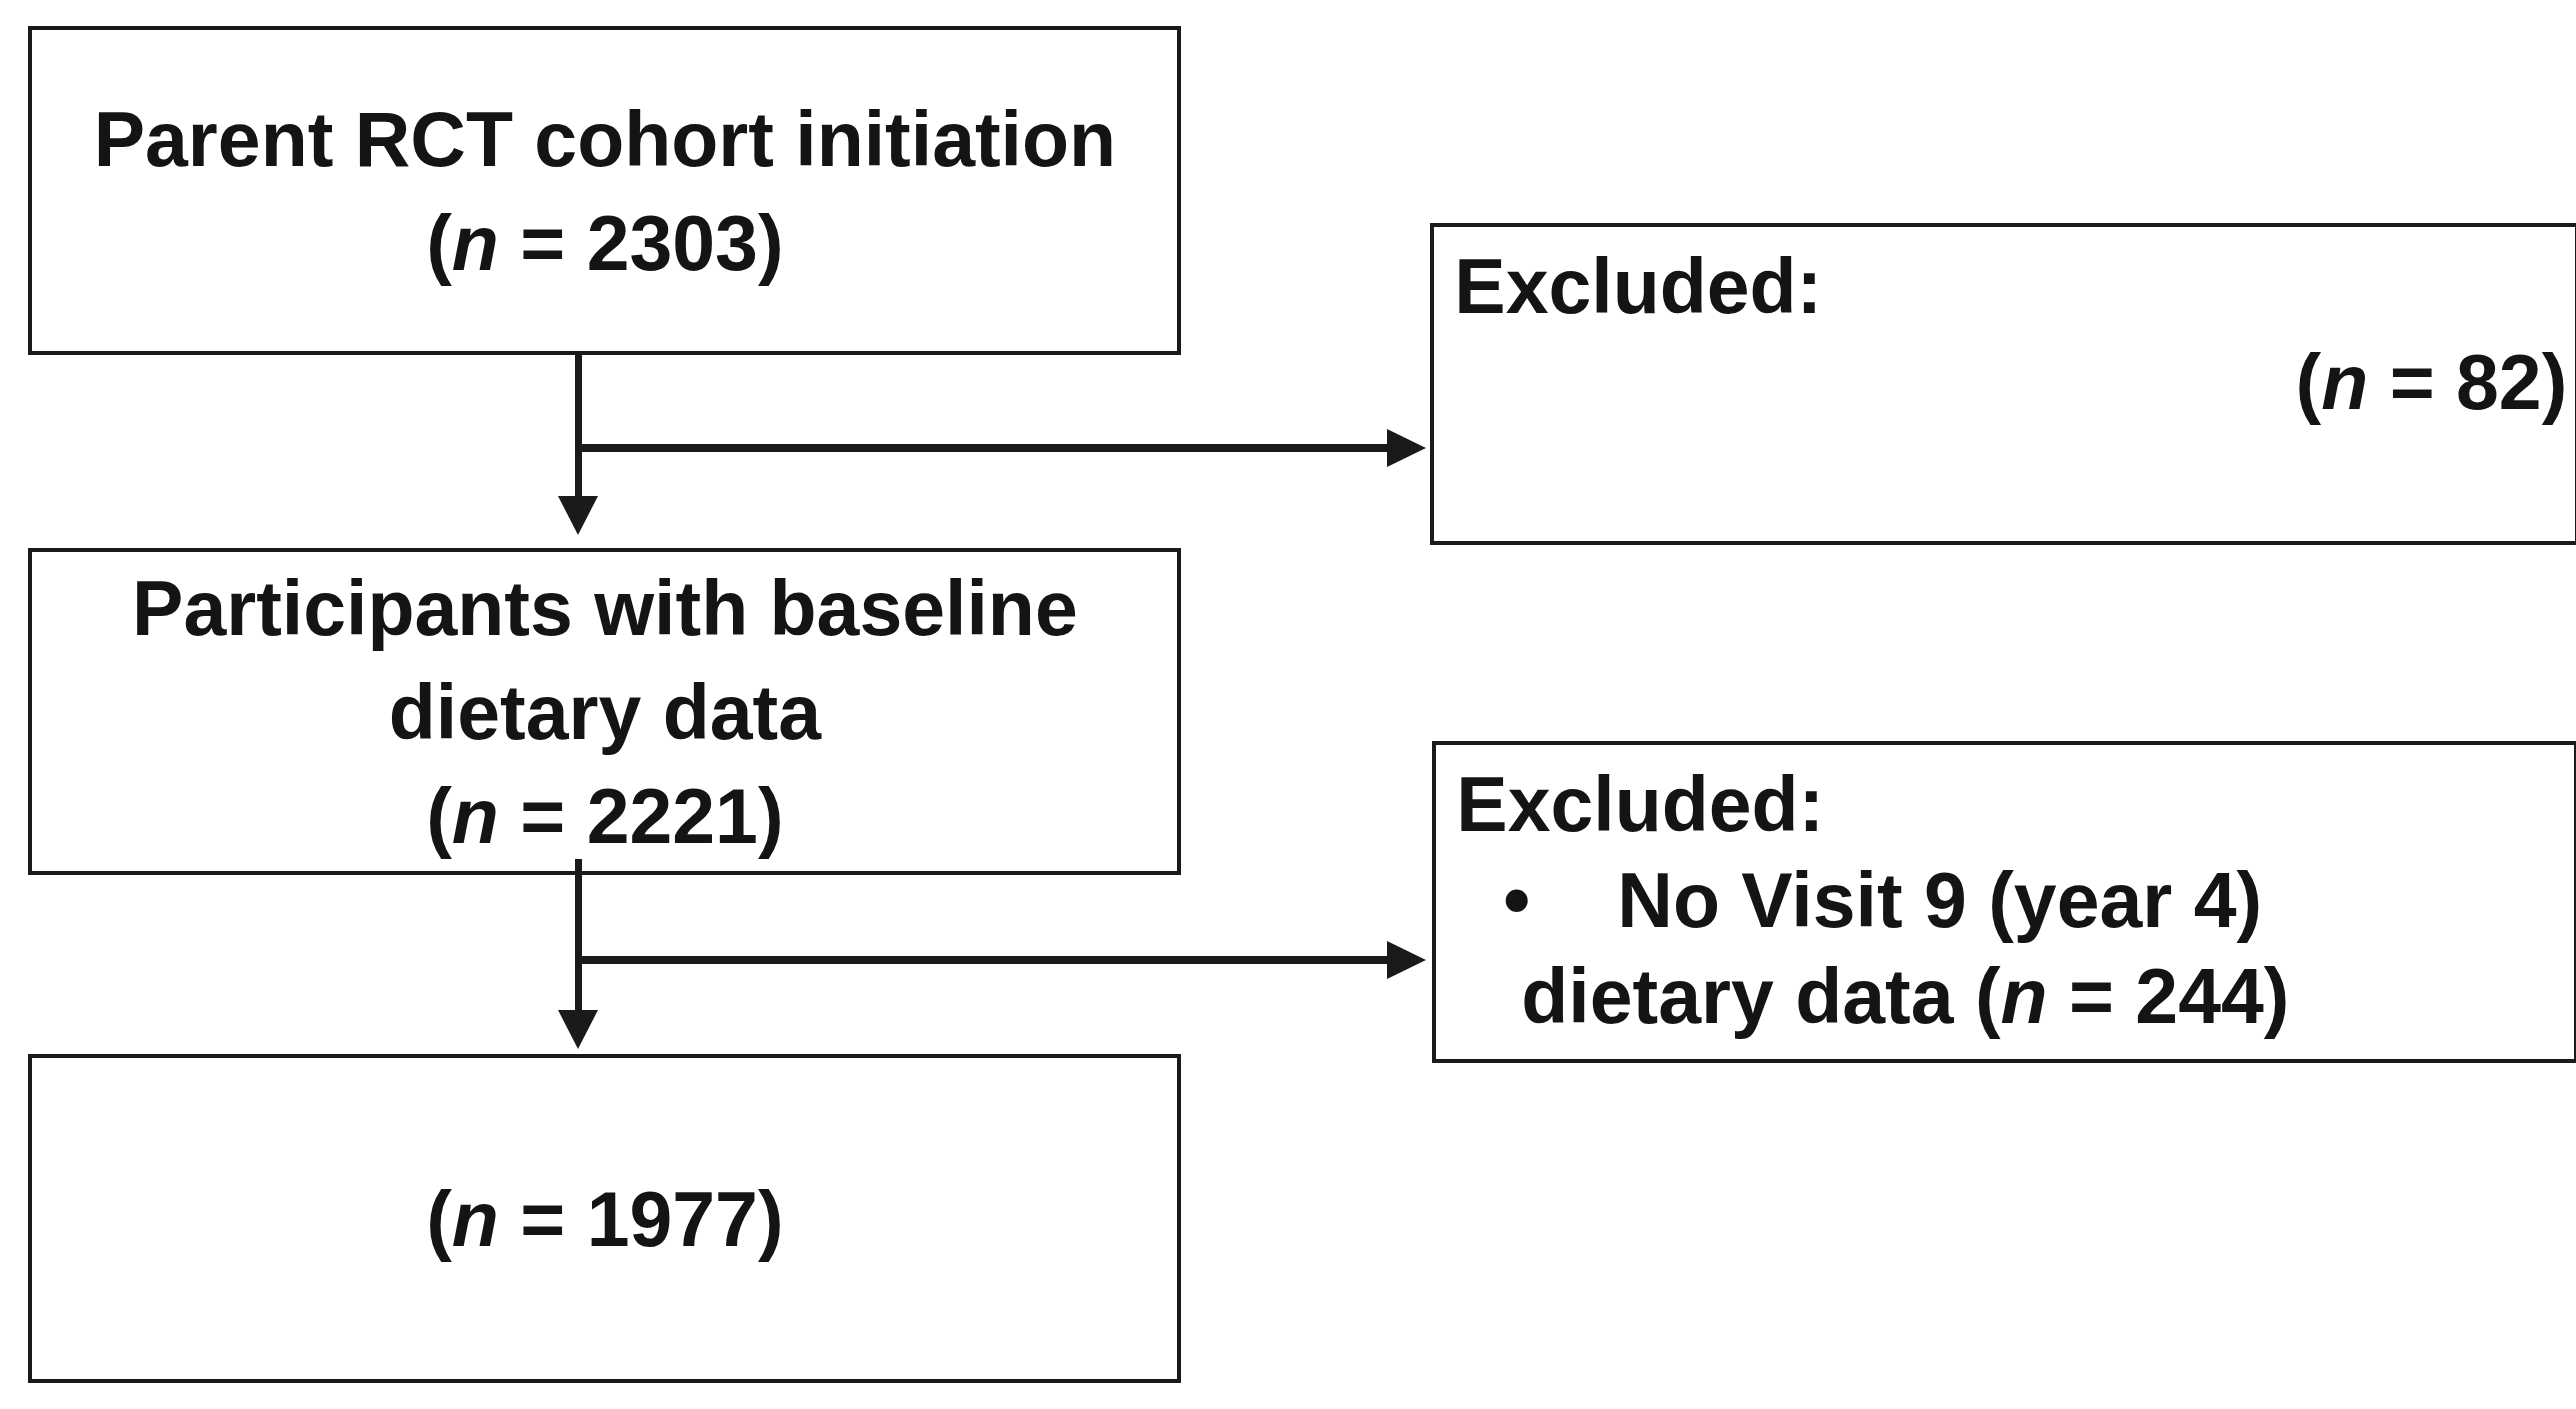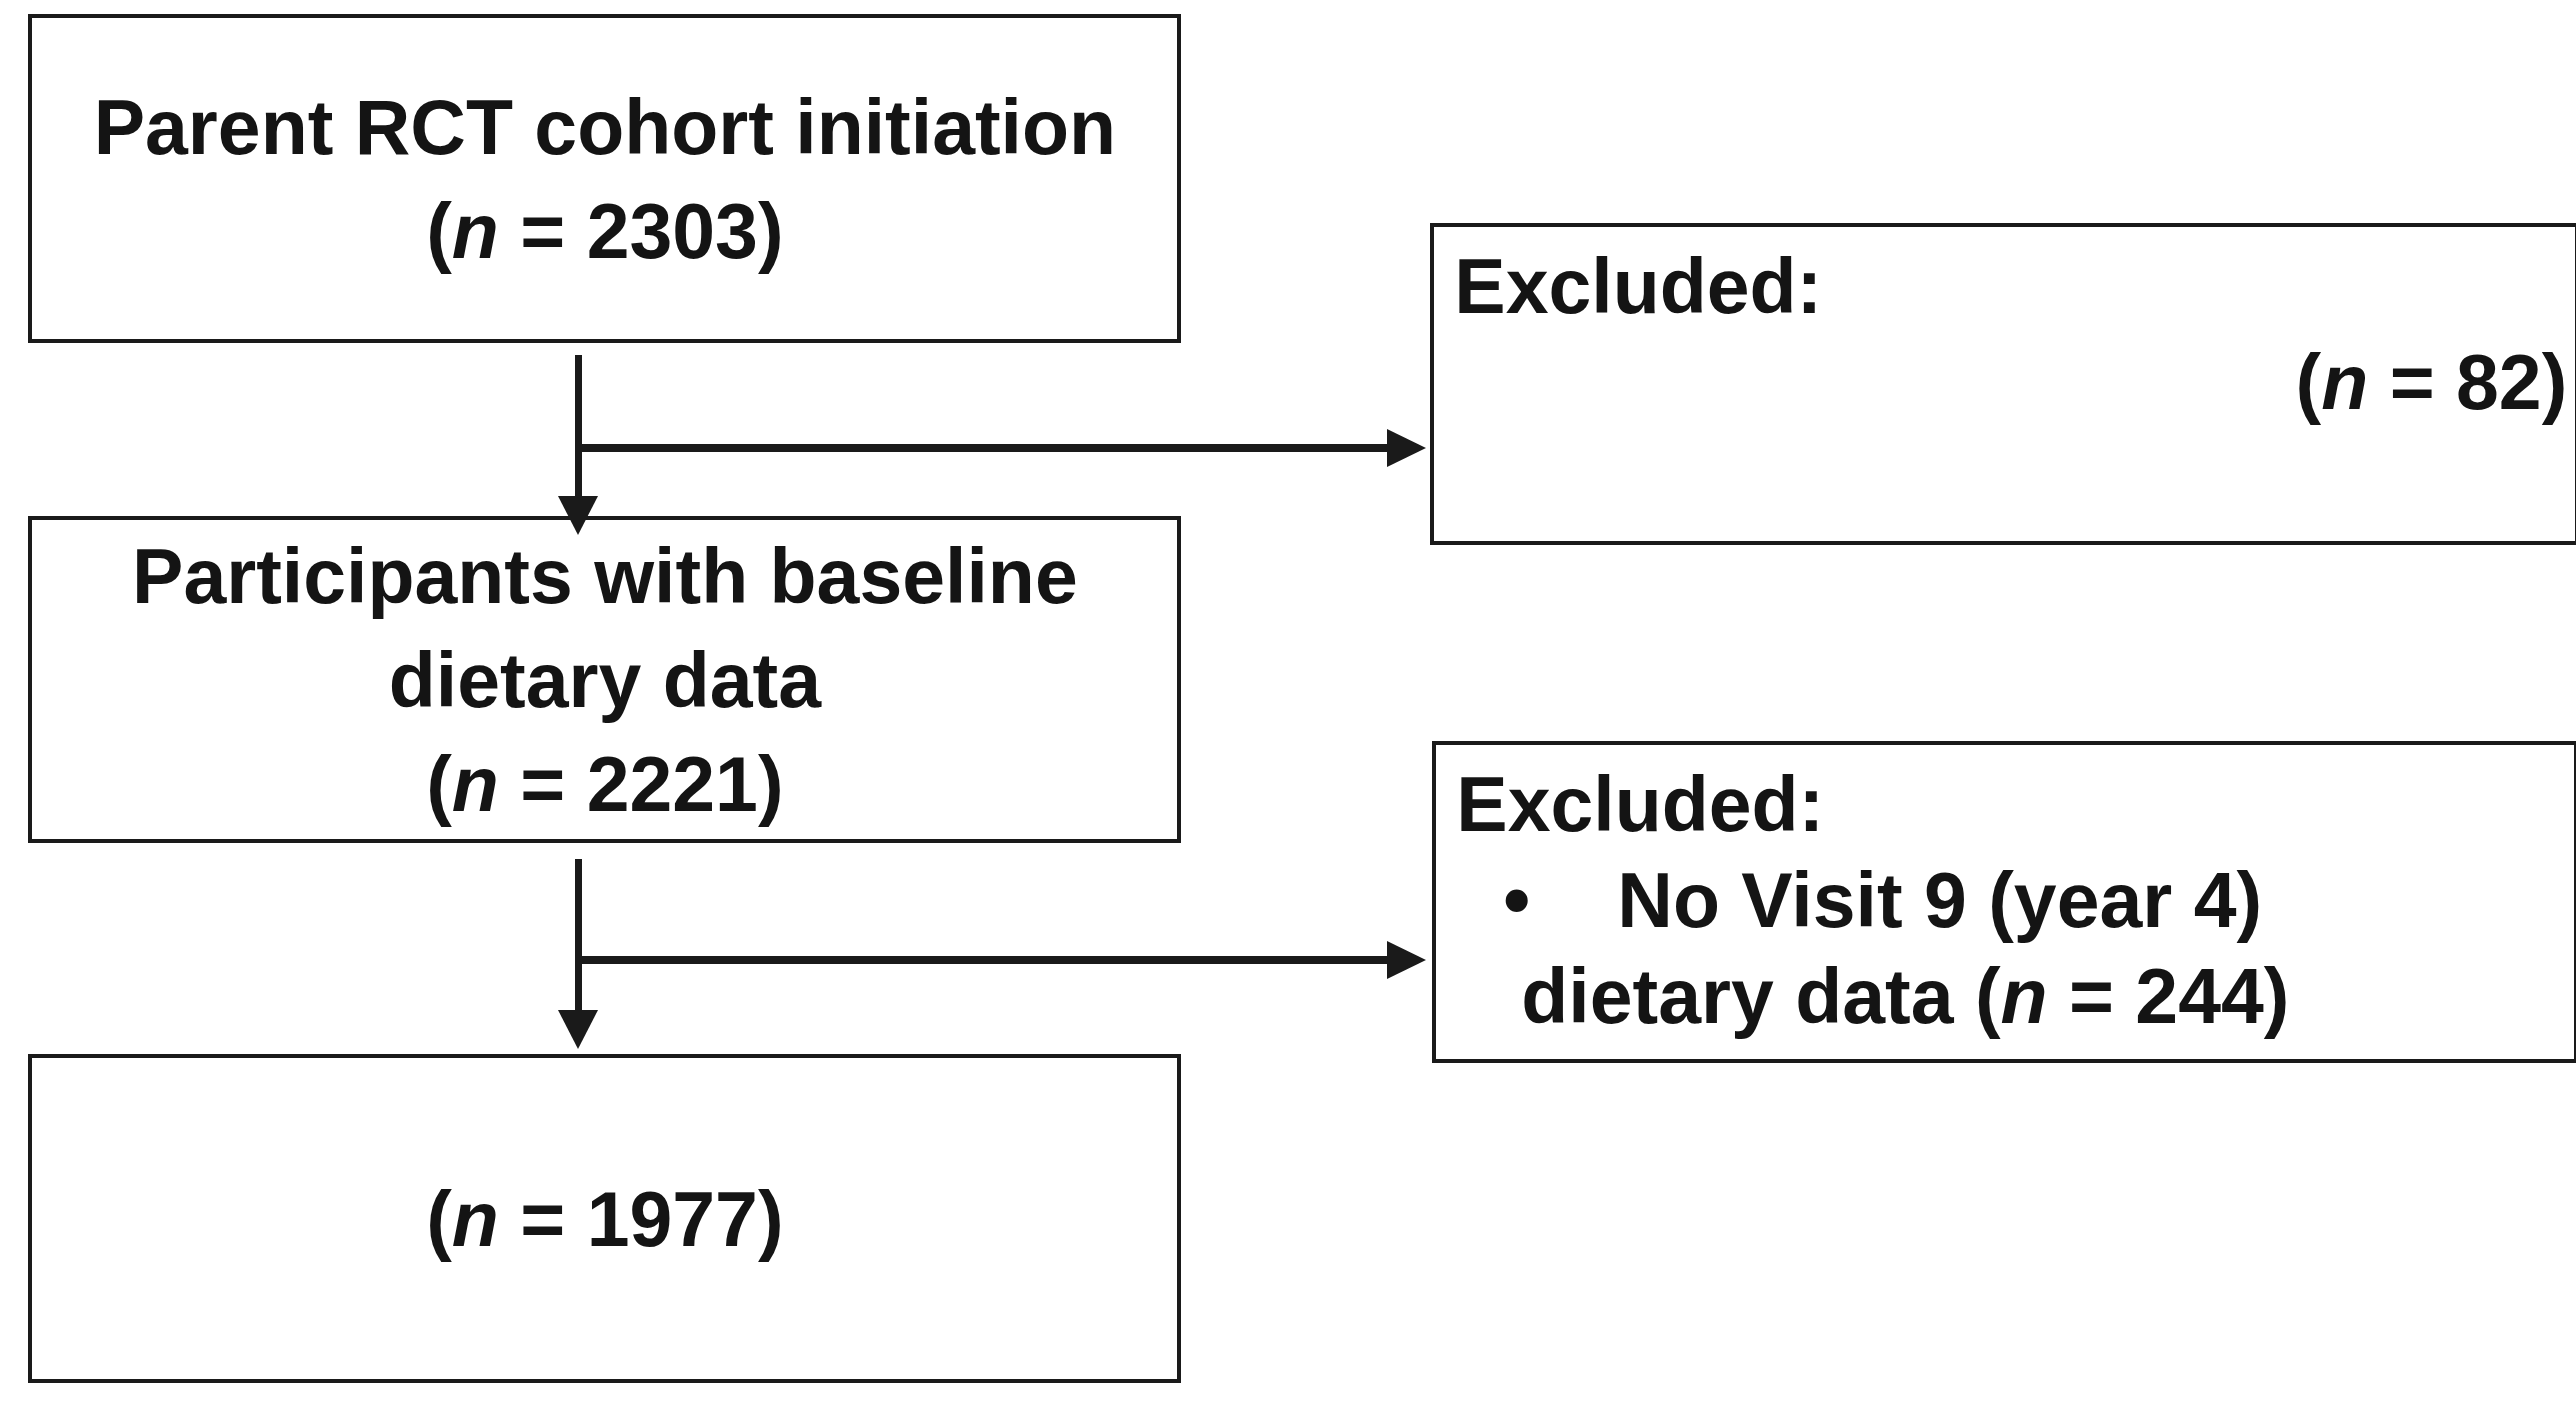--- a/index.html
+++ b/index.html
@@ -29,22 +29,22 @@
     text-align: center;
     line-height: 104px;
   }
   .node.excl {
     line-height: 96px;
     padding-top: 11.4px;
     padding-left: 20.3px;
     padding-right: 8.1px;
     text-align: left;
   }
-  #box-parent   { left: 28.4px;   top: 14px;   width: 1145px; height: 321px; }
-  #box-baseline { left: 28.4px;   top: 516px;  width: 1145px; height: 319px; }
+  #box-parent   { left: 28.4px;   top: 26px;   width: 1145px; height: 321px; }
+  #box-baseline { left: 28.4px;   top: 548px;  width: 1145px; height: 319px; }
   #box-eligible { left: 28.4px;   top: 1054px; width: 1145px; height: 321px; }
   #box-excl1    { left: 1430px; top: 223px;  width: 1113px; height: 303px; }
   #box-excl2    { left: 1432px; top: 741px;  width: 1110px; height: 303px; }
 
   .line { white-space: nowrap; }
   .line em { font-style: italic; font-weight: 700; }
 
   
   .line.bullet .bullet-mark {
     display: inline-block;

